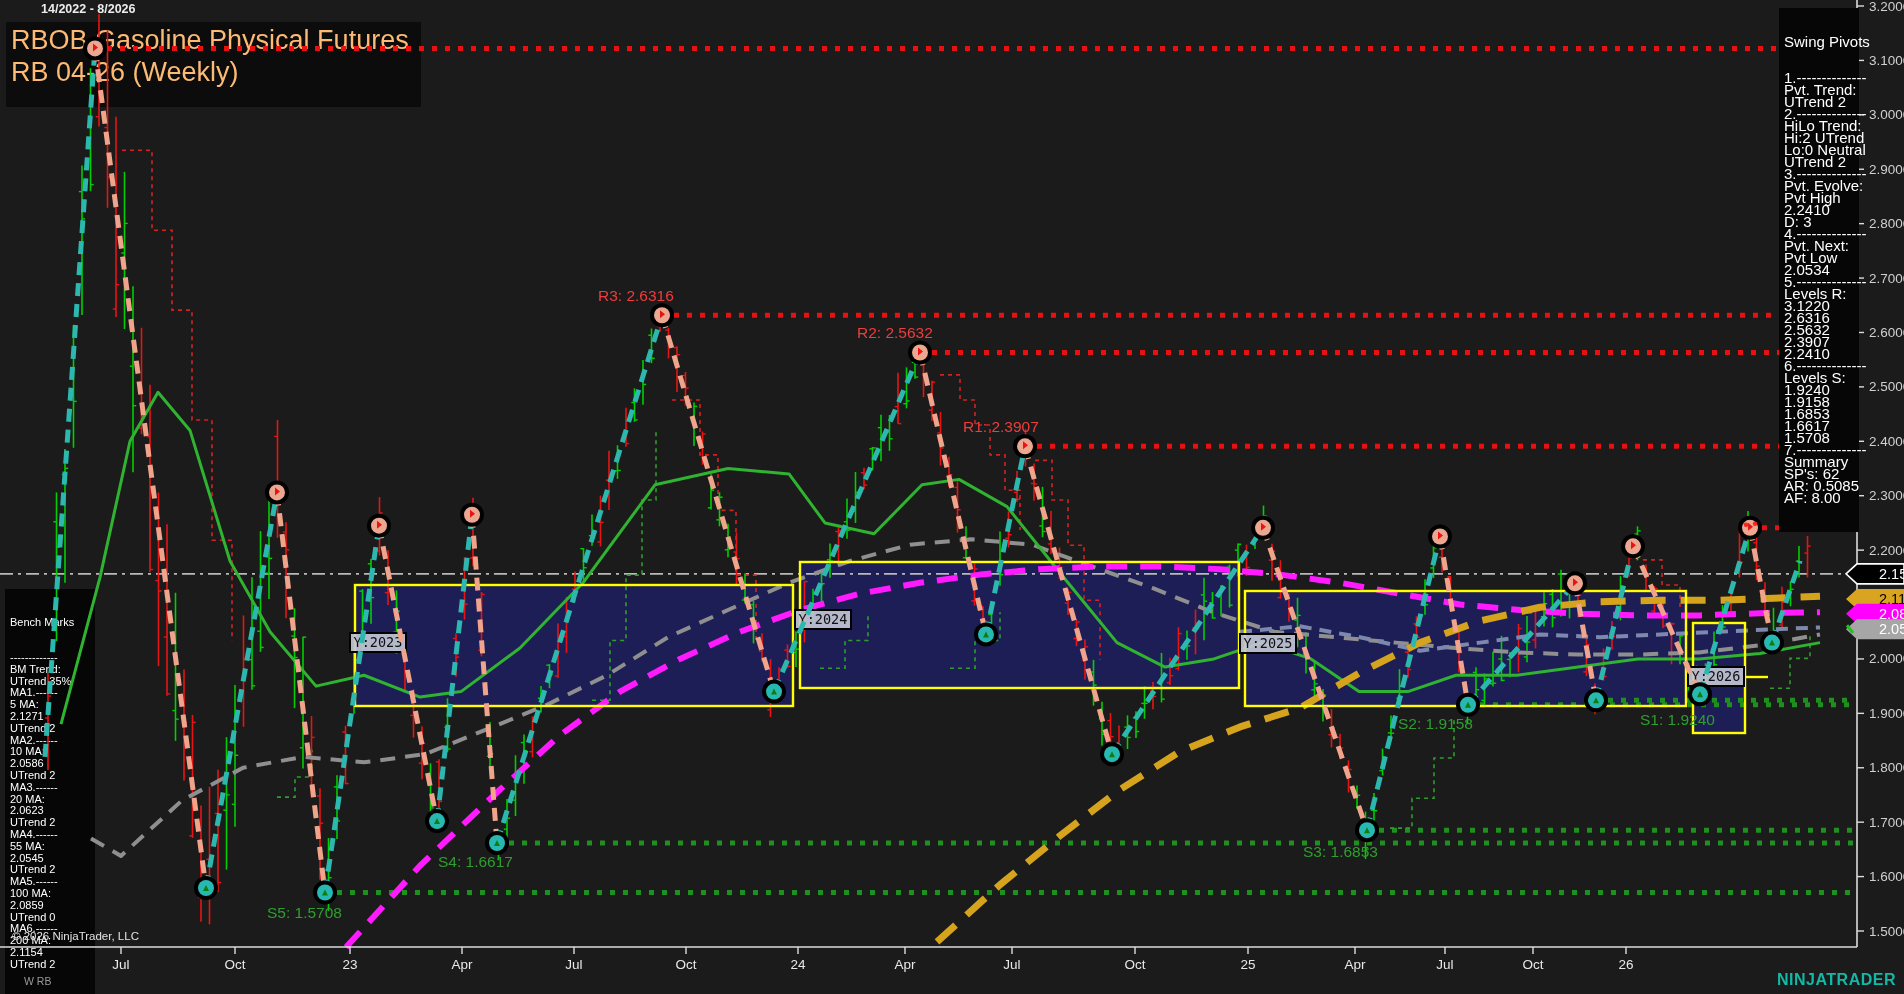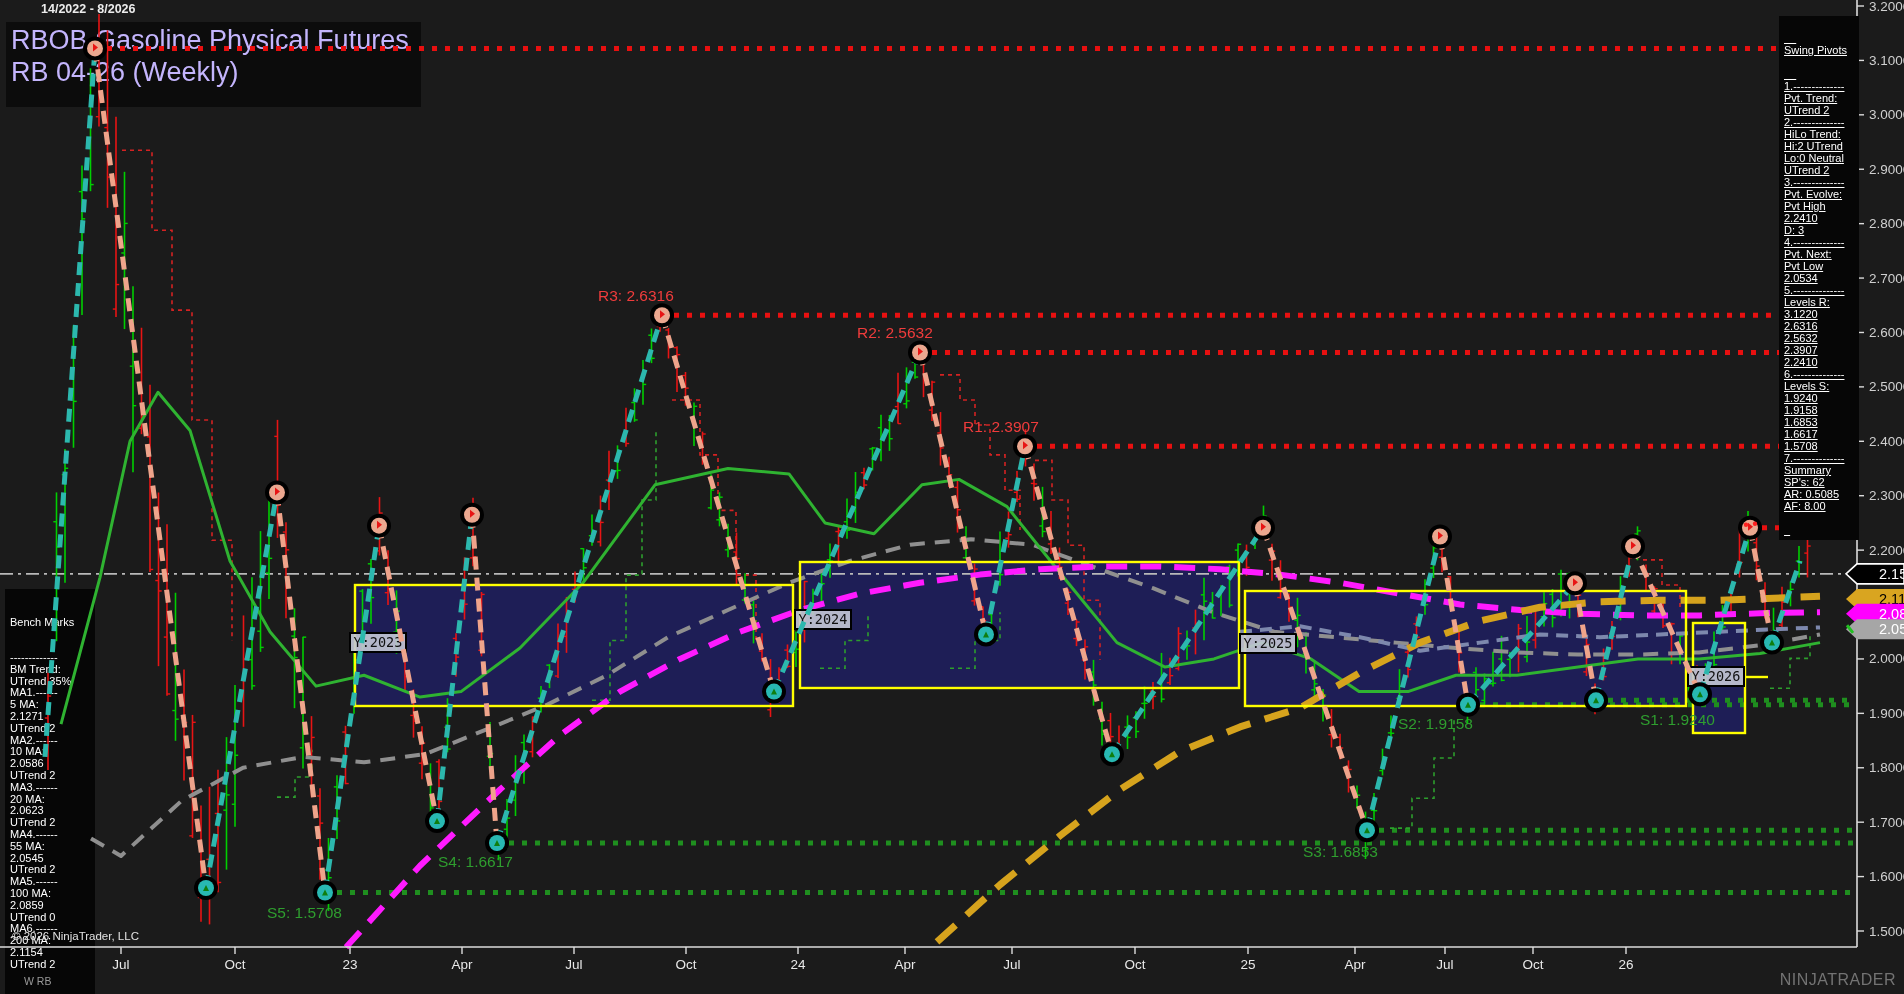--- a/index.html
+++ b/index.html
@@ -1,28 +1,28 @@
 <!DOCTYPE html>
 <html><head>
 <meta charset="utf-8">
 <style>
   html,body{margin:0;padding:0;background:#101010;}
   #root{position:relative;width:1904px;height:994px;background:#1b1b1b;overflow:hidden;
         font-family:"Liberation Sans",sans-serif;}
   #date-range{position:absolute;left:4px;top:2px;font-size:12.5px;font-weight:bold;color:#ececec;z-index:1;margin-left:37px;}
-  #title-block{position:absolute;left:6px;top:22px;background:#0c0c0c;color:#c4b5fd;
+  #title-block{position:absolute;left:6px;top:22px;background:#0c0c0c;color:#fdba74;
                padding:2px 12px 19px 5px;font-size:27px;line-height:32px;z-index:1;white-space:nowrap;}
   .panel{position:absolute;background:#060606;color:#fff;padding:4px 5px;white-space:pre;}
   #benchmarks{left:5px;top:589px;width:80px;font-size:11px;line-height:11.8px;z-index:1;}
-  #swingpivots{left:1779px;top:16px;width:70px;font-size:11px;line-height:12px;z-index:3;text-decoration:underline;}
+  #swingpivots{left:1779px;top:8px;width:70px;font-size:15px;line-height:12px;z-index:3;}
   #chart-svg{position:absolute;left:0;top:0;z-index:2;}
   #copyright{position:absolute;left:12px;top:930px;font-size:11.5px;color:#e2e2e2;z-index:1;}
   #series-label{position:absolute;left:24px;top:975px;font-size:10.5px;color:#9a9a9a;z-index:3;}
-  #brand{position:absolute;right:8px;top:971px;font-size:16px;font-weight:normal;
-         letter-spacing:.5px;color:#737373;z-index:3;}
+  #brand{position:absolute;right:8px;top:971px;font-size:16px;font-weight:bold;
+         letter-spacing:.5px;color:#14b8a6;z-index:3;}
 </style>
 </head>
 <body>
 
 <div id="root">
 
   <div id="date-range">14/2022 - 8/2026</div>
 
   <div id="title-block">
     <div>RBOB Gasoline Physical Futures</div>

